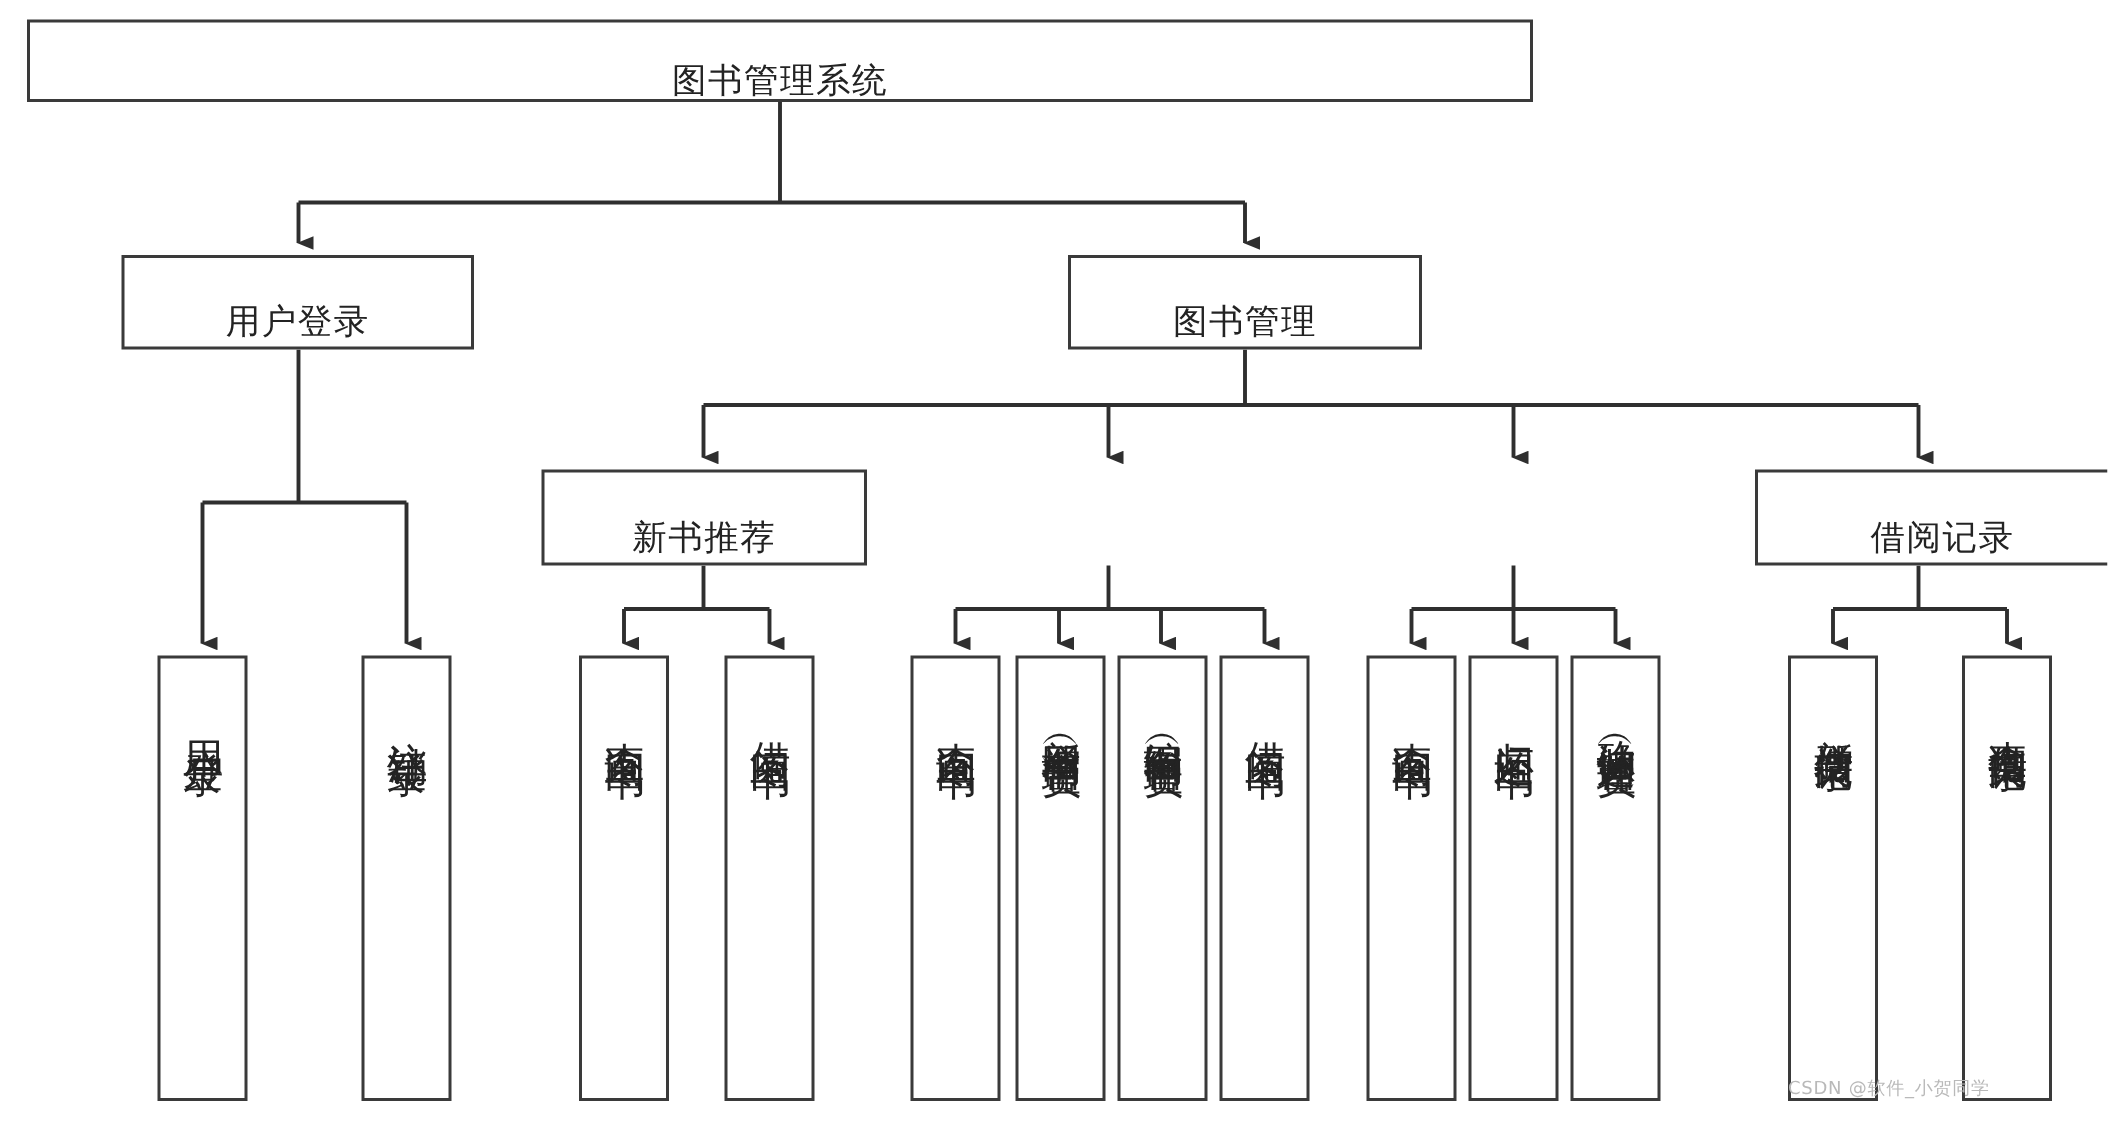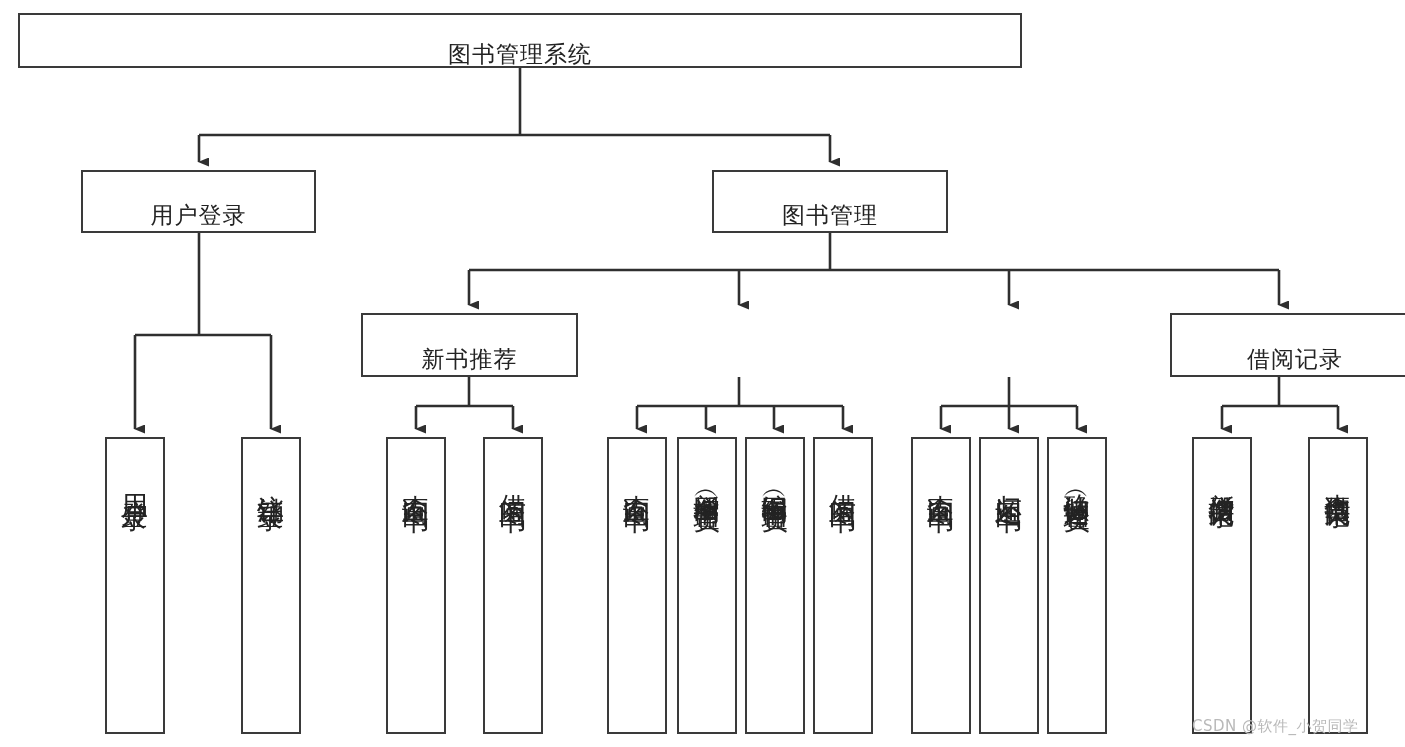--- a/index.html
+++ b/index.html
@@ -67,21 +67,21 @@
     letter-spacing: 4px;
     white-space: nowrap;
     color: #232323;
   }
   .node.vert.tall .label {
     font-size: 26px;
     letter-spacing: 2px;
   }
   .watermark {
     position: absolute;
-    font-size: 15px;
+    font-size: 12px;
     color: #b9b9b9;
     white-space: nowrap;
     z-index: 5;
     letter-spacing: 0.5px;
   }
 </style>
 </head>
 <body>
 
 <div id="canvas">

